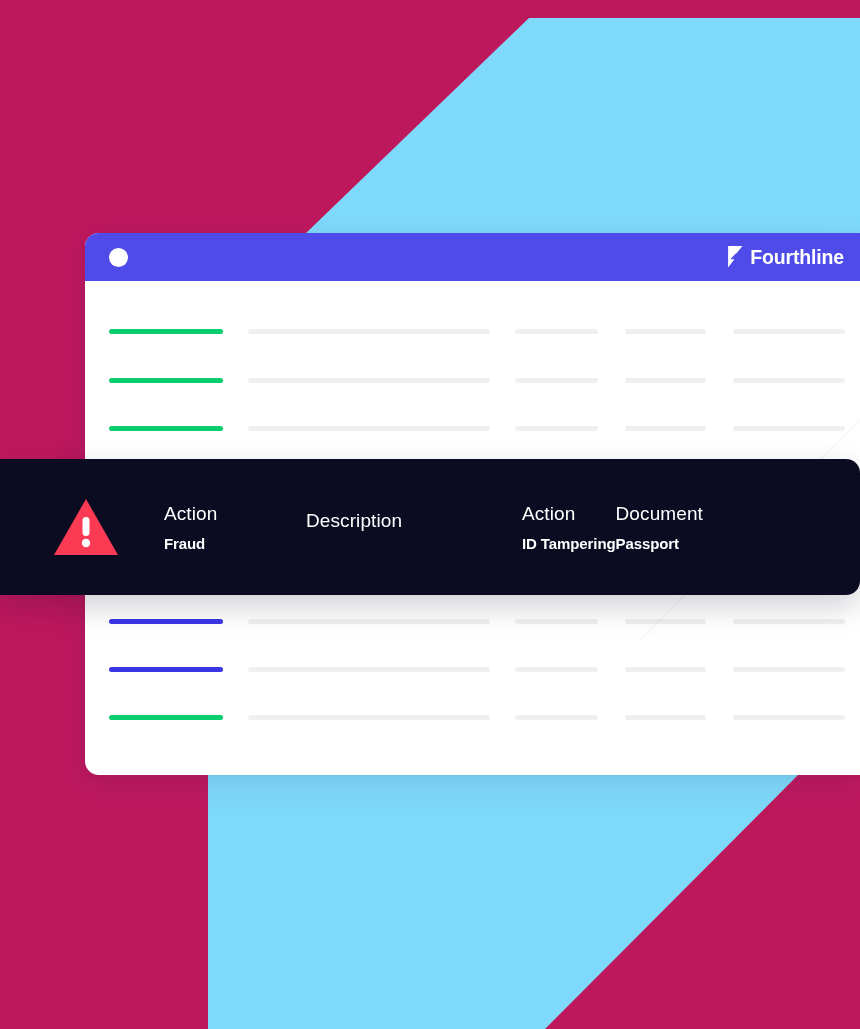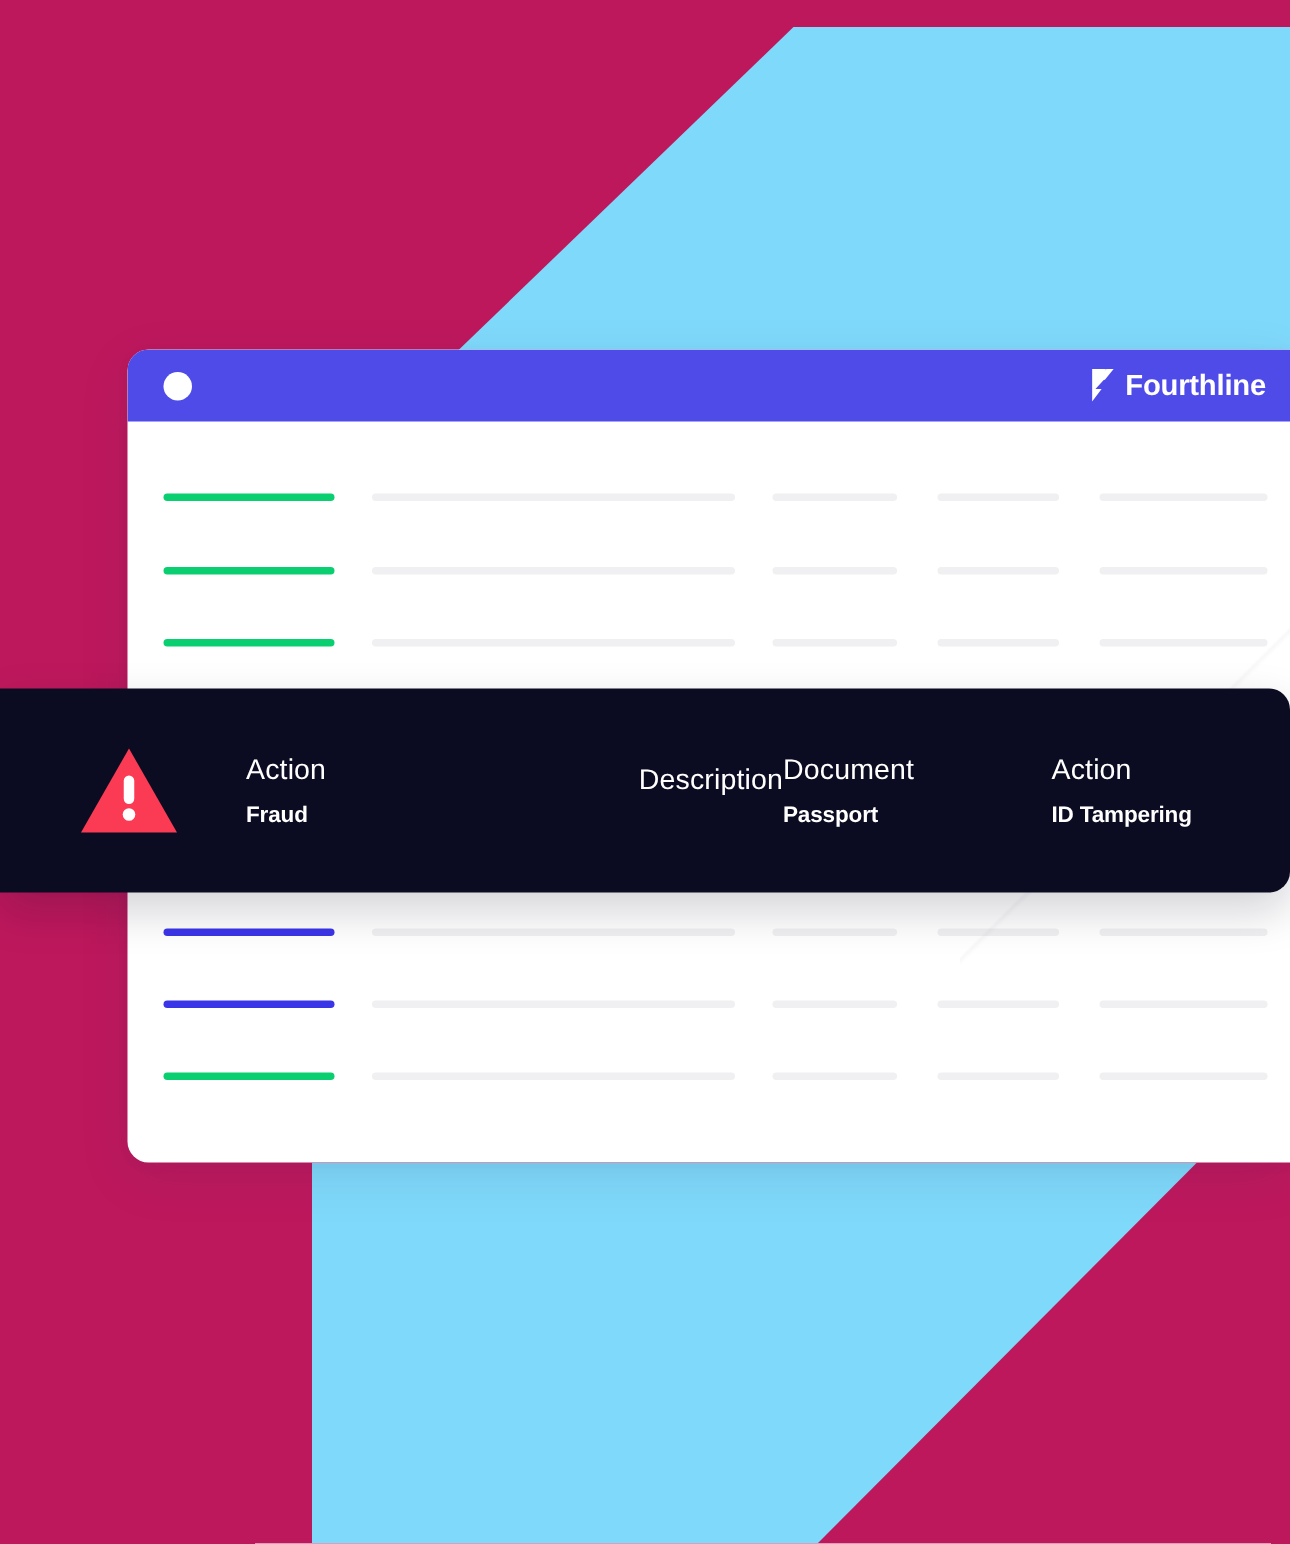--- a/index.html
+++ b/index.html
@@ -164,21 +164,21 @@
     display: flex;
     align-items: center;
     justify-content: center;
   }
   #alert-icon-wrap svg { display: block; }
 
   .alert-field {
     flex: 0 0 auto;
   }
   #field-status      { width: 142px; }
-  #field-description { width: 216px; text-align: right; }
+  #field-description { width: 216px; }
   #field-document    { width: 179px; }
   #field-action      { width: auto; }
 
   .field-label {
     color: #ffffff;
     font-size: 19px;
     font-weight: normal;
     line-height: 1;
     letter-spacing: 0.1px;
     margin-bottom: 13px;
@@ -280,25 +280,25 @@
 
     <div class="alert-field" id="field-status">
       <div class="field-label">Action</div>
       <div class="field-value">Fraud</div>
     </div>
 
     <div class="alert-field" id="field-description">
       <div class="field-label">Description</div>
     </div>
 
+    <div class="alert-field" id="field-action">
+      <div class="field-label">Action</div>
+      <div class="field-value">ID Tampering</div>
+    </div>
+
     <div class="alert-field" id="field-document">
       <div class="field-label">Document</div>
       <div class="field-value">Passport</div>
     </div>
 
-    <div class="alert-field" id="field-action">
-      <div class="field-label">Action</div>
-      <div class="field-value">ID Tampering</div>
-    </div>
-
   </div>
 
 </div>
 
 </body></html>

